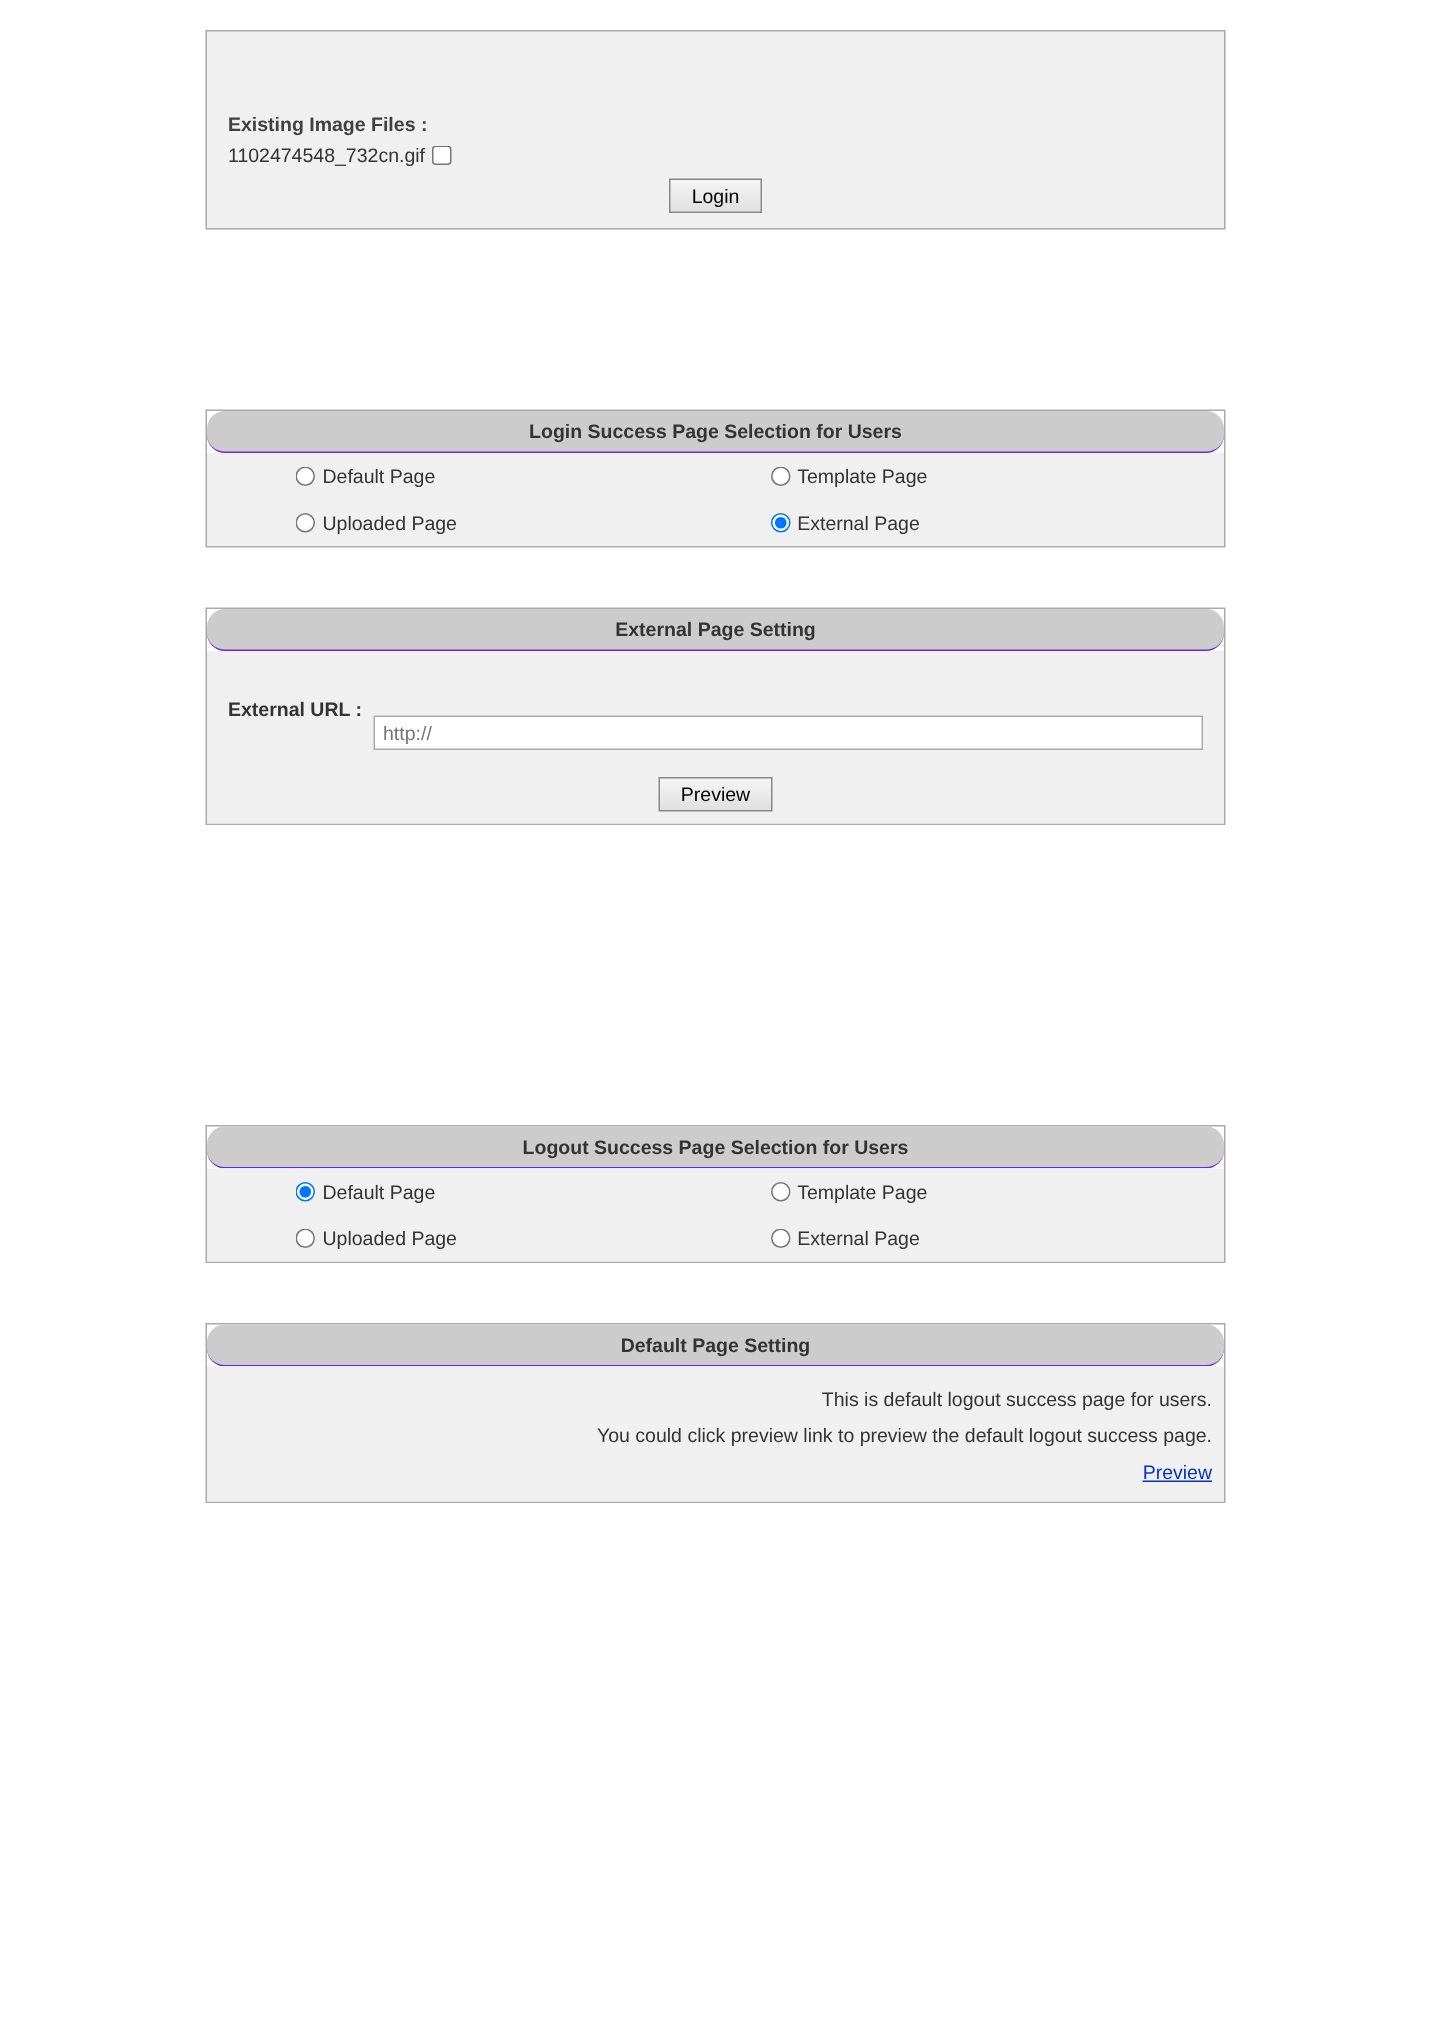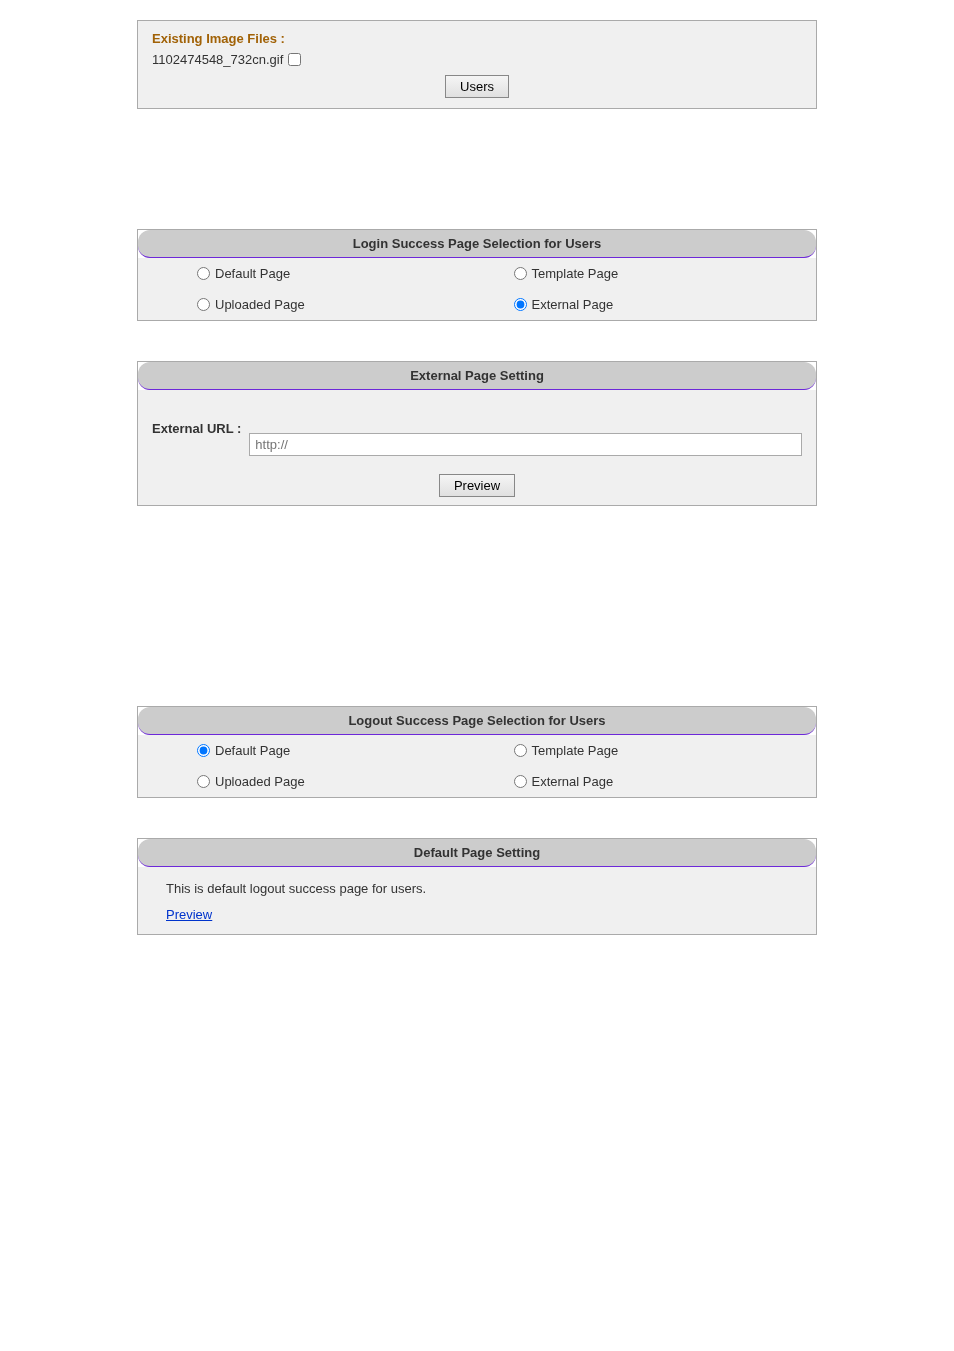--- a/index.html
+++ b/index.html
@@ -98,34 +98,35 @@
       border: 1px solid #aaaaaa;
       width: 100%;
       max-width: 680px;
       margin: 0 auto;
       padding: 10px 14px;
       background-color: #f0f0f0;
     }
 
     .existing-images-title {
       font-weight: bold;
-      color: #a16207;
+      color: #404040;
       margin-bottom: 6px;
+      margin-top: 44px;
     }
 
     .image-file-row {
       display: flex;
       align-items: center;
       gap: 5px;
       margin-bottom: 8px;
     }
 
     .default-page-content {
-      text-align: left;
-      padding: 12px 28px;
+      text-align: right;
+      padding: 12px 8px;
       background-color: #f0f0f0;
     }
 
     .default-page-content p {
       margin-bottom: 4px;
       line-height: 1.5;
     }
 
     .preview-link {
       color: #0033cc;
@@ -143,21 +144,21 @@
 <body>
 
 <div class="section">
   <div class="existing-images-section">
     <div class="existing-images-title">Existing Image Files :</div>
     <div class="image-file-row">
       <span>1102474548_732cn.gif</span>
       <input type="checkbox" style="">
     </div>
     <div class="button-row" style="padding: 0; background: none;">
-      <button>Users</button>
+      <button>Login</button>
     </div>
   </div>
 </div>
 
 <div class="large-spacer"></div>
 
 <div class="section">
   <div class="table-container">
     <div class="table-header">Login Success Page Selection for Users</div>
     <div style="background-color: #f0f0f0;">
@@ -227,16 +228,17 @@
       </div>
     </div>
   </div>
 </div>
 
 <div class="section">
   <div class="table-container">
     <div class="table-header">Default Page Setting</div>
     <div class="default-page-content">
       <p>This is default logout success page for users.</p>
+      <p>You could click preview link to preview the default logout success page.</p>
       <a class="preview-link" href="#">Preview</a>
     </div>
   </div>
 </div>
 
 </body></html>

